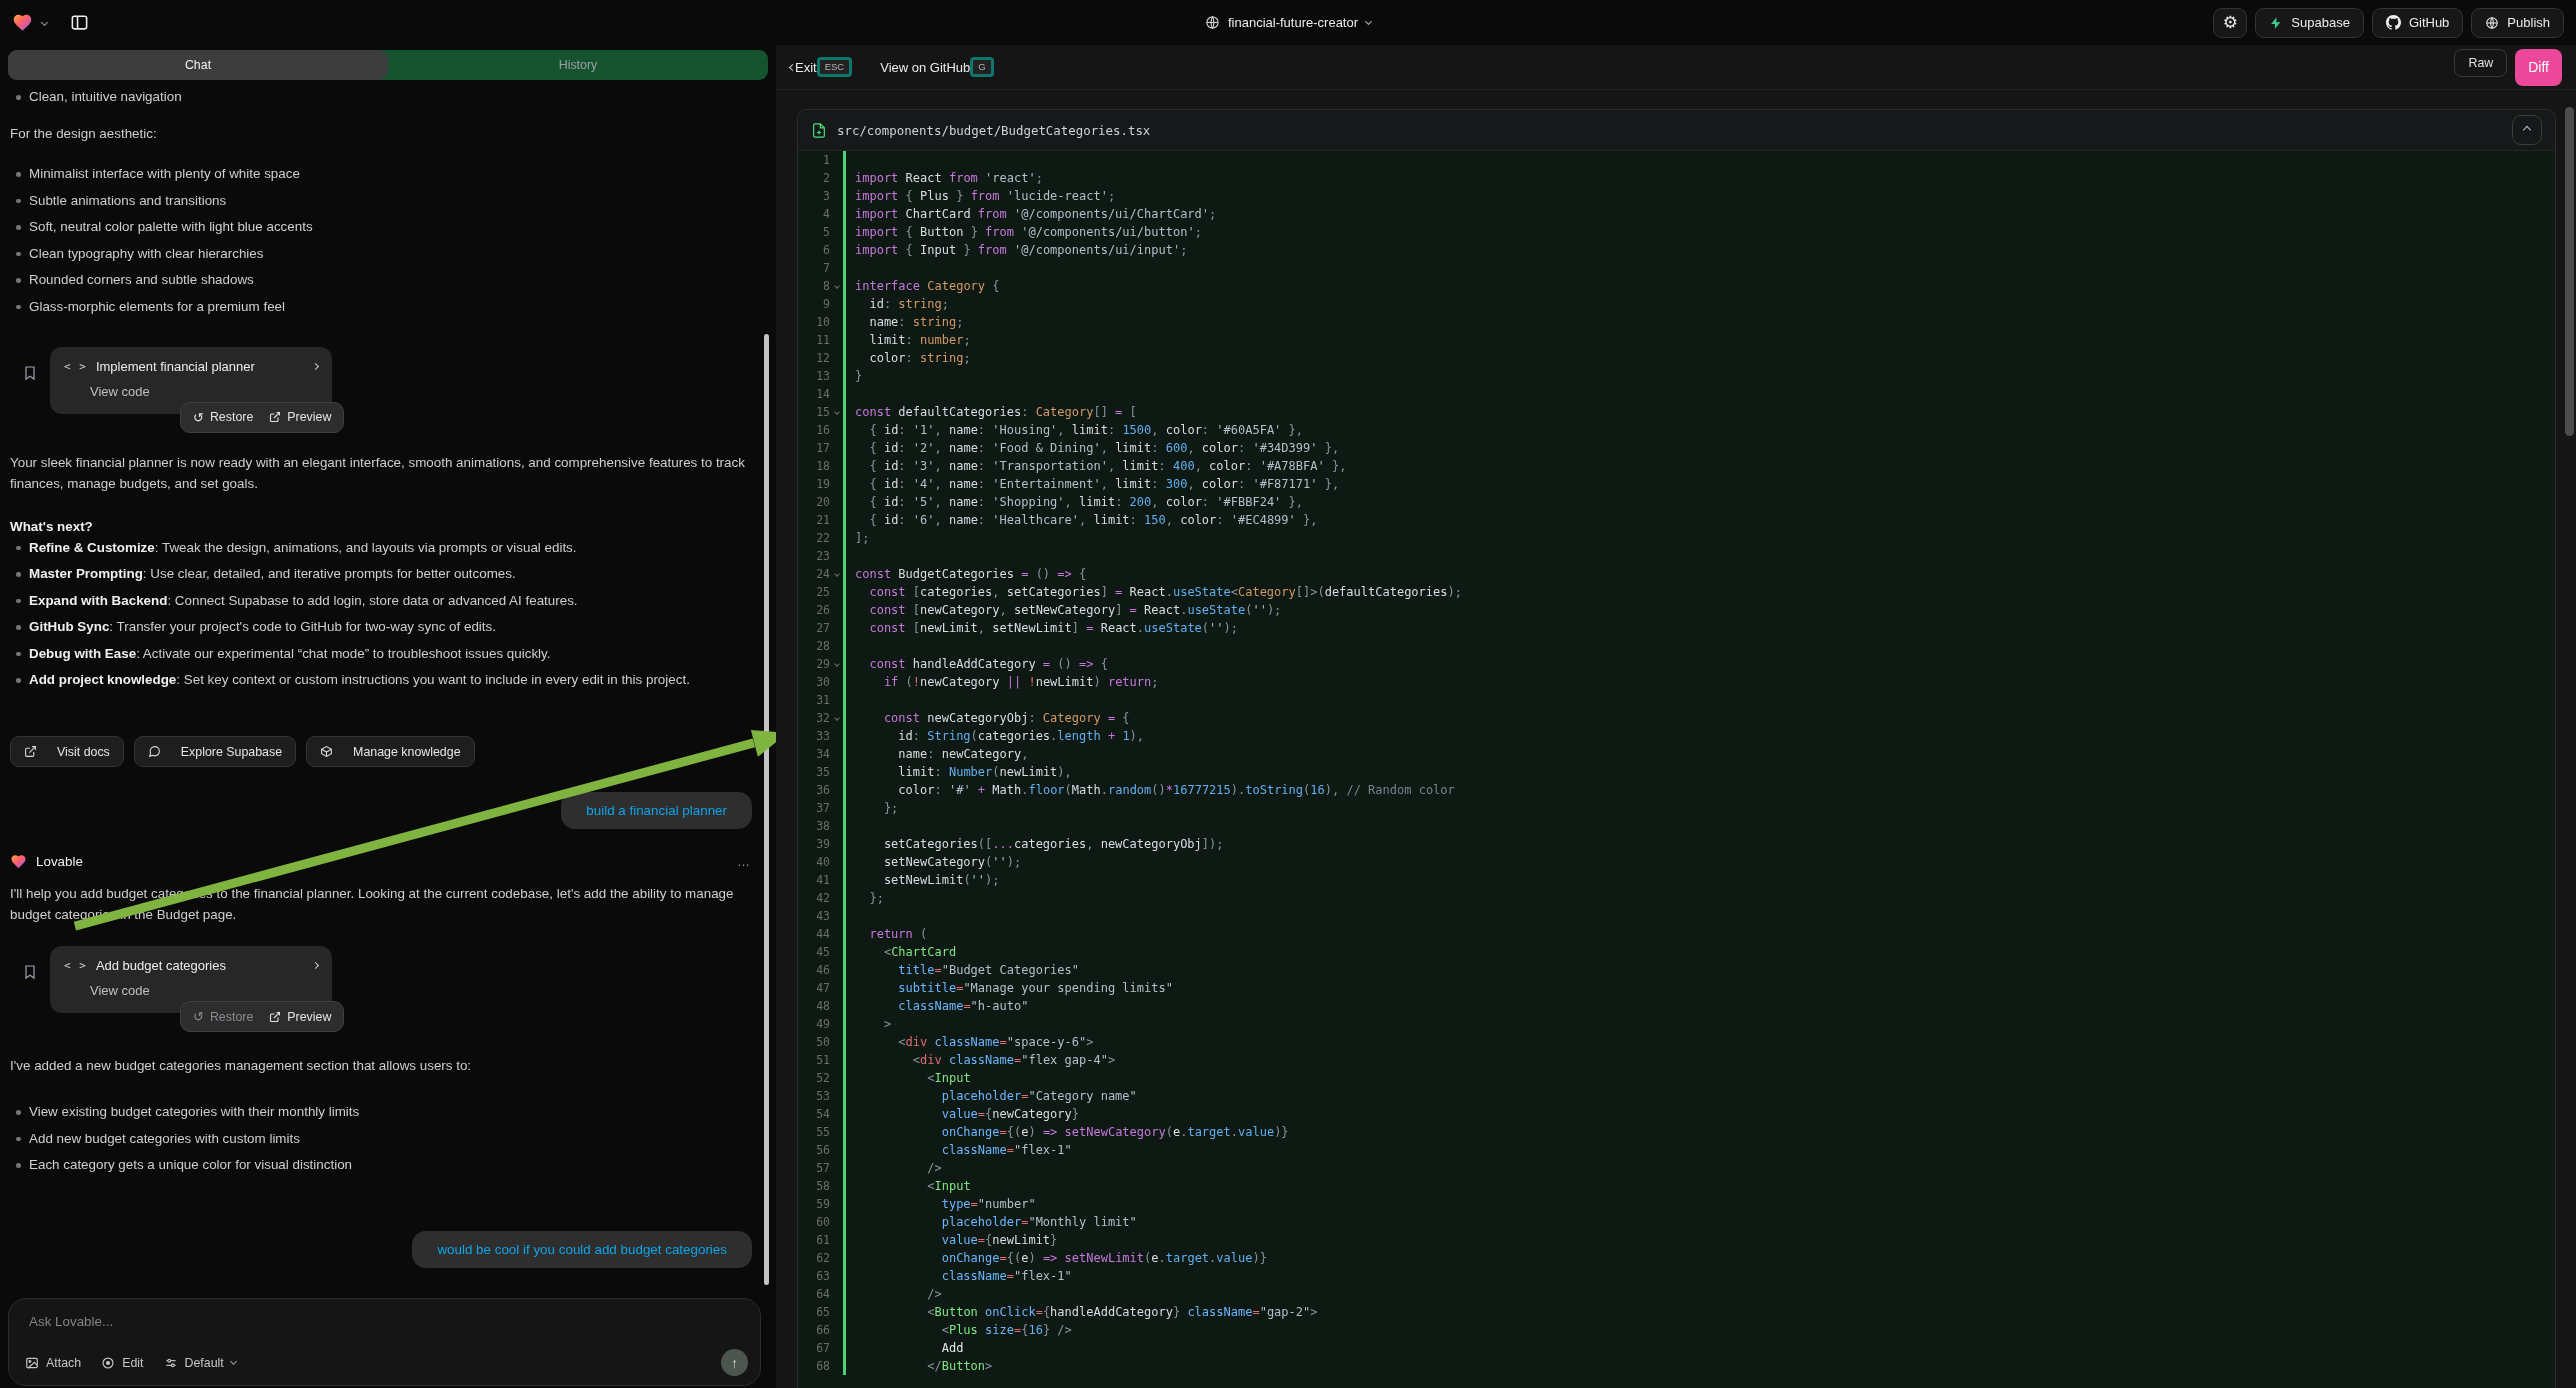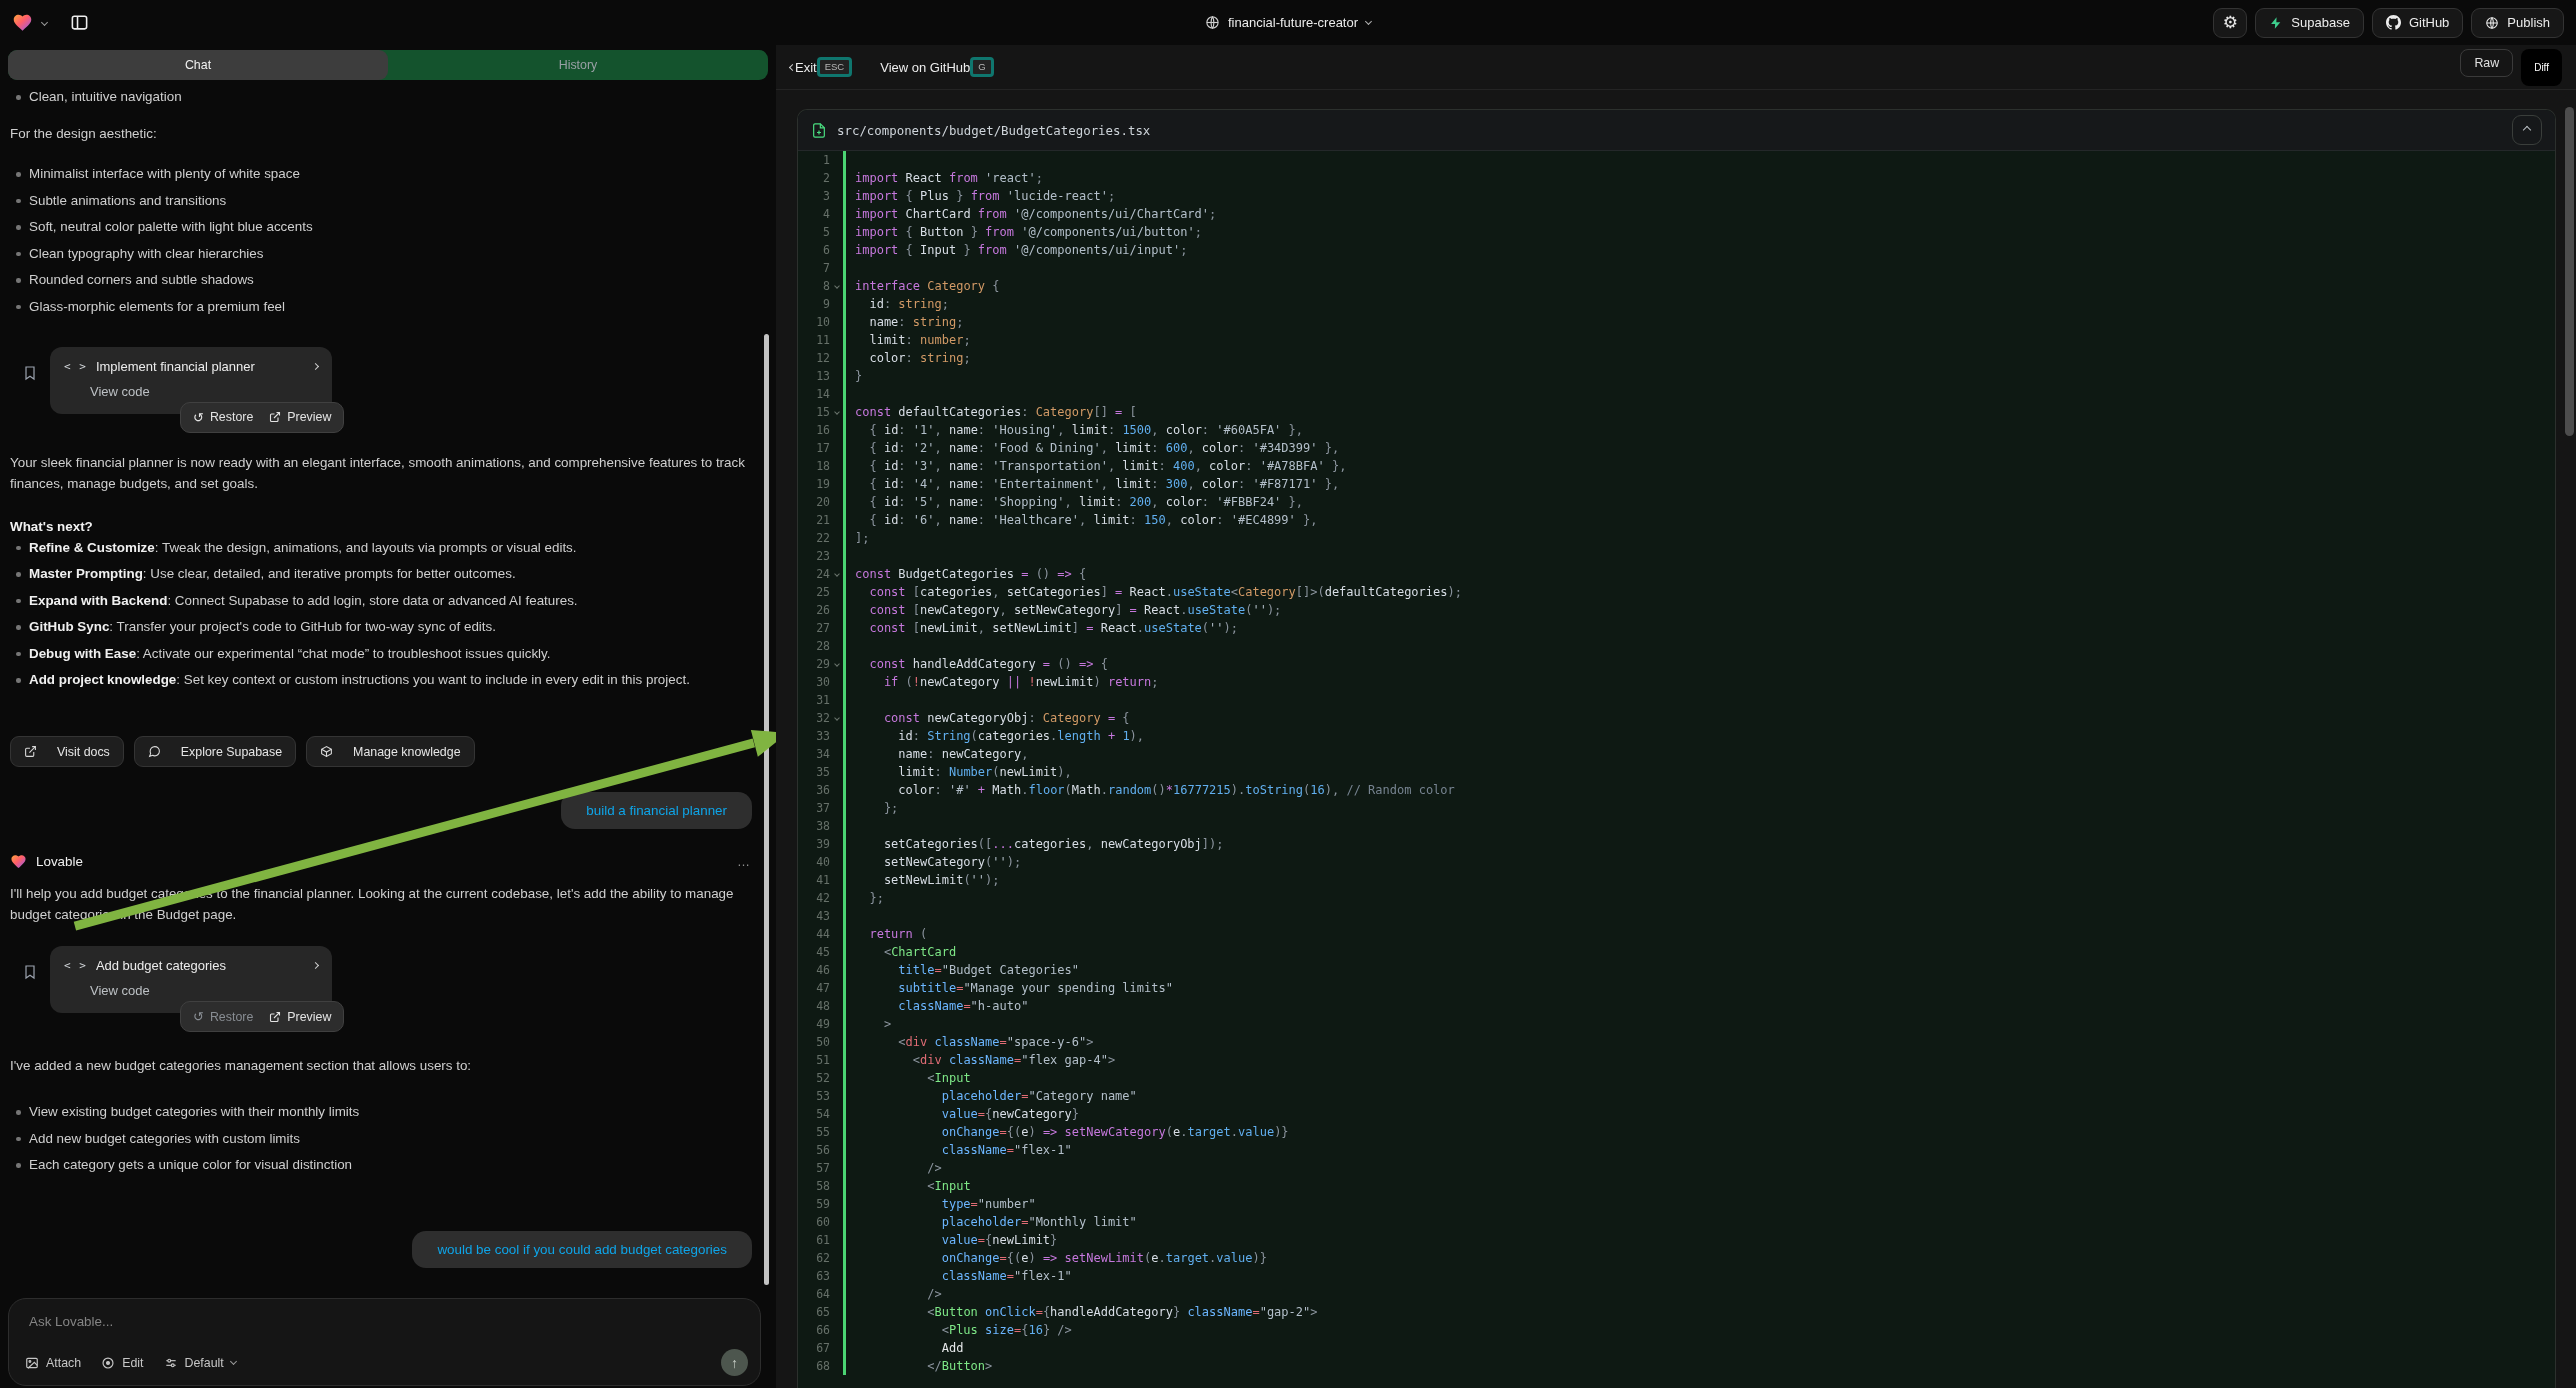--- a/index.html
+++ b/index.html
@@ -66,21 +66,21 @@
   .composer-item{display:flex;align-items:center;gap:7px;cursor:pointer}
   .send{margin-left:auto;width:27px;height:27px;border-radius:50%;background:#4d564e;color:#c9d1c9;display:flex;align-items:center;justify-content:center;font-size:14px;cursor:pointer}
 
   
   .codep{flex:1;background:#151515;position:relative;overflow:hidden}
   .codep-header{height:45px;border-bottom:1px solid #242424;display:flex;align-items:center;padding:0 14px;gap:28px}
   .hdr-group{display:flex;align-items:center;gap:0;color:#ededed;font-size:13px;cursor:pointer}
   .kbd{font-size:9.5px;color:#b6b6b6;border:3px solid #0f766e;background:#222;border-radius:4px;padding:2px 5px;line-height:1}
   .hdr-spacer{flex:1}
   .raw-btn{height:28px;padding:0 13px;border:1px solid #3a3a3a;border-radius:8px;font-size:12.4px;color:#e0e0e0;background:transparent;display:flex;align-items:center;cursor:pointer}
-  .diff-btn{height:37px;padding:0 13px;border:none;border-radius:8px;font-size:10px;color:#fff;background:#000000;display:flex;align-items:center;cursor:pointer}
+  .diff-btn{height:37px;padding:0 13px;border:none;border-radius:8px;font-size:14px;color:#fff;background:#ec4899;display:flex;align-items:center;cursor:pointer}
   .codep-body{padding:19px 20px 0 21px;height:1298px}
   .file-card{height:100%;border:1px solid #2c302d;border-bottom:none;border-radius:10px 10px 0 0;overflow:hidden;background:#0e1913;display:flex;flex-direction:column}
   .file-head{height:41px;background:#16181a;border-bottom:1px solid #24282a;display:flex;align-items:center;padding:0 13px;gap:10px;flex:none}
   .file-path{font-family:"DejaVu Sans Mono",monospace;font-size:12.4px;color:#ced4da}
   .collapse-btn{margin-left:auto;width:30px;height:30px;border:1px solid #3a3e3b;border-radius:9px;display:flex;align-items:center;justify-content:center;color:#b9bfc3;cursor:pointer}
   .code-lines{flex:1;overflow:hidden}
   .cl{display:flex;height:18px;line-height:18px}
   .gnum{width:32px;text-align:right;color:#667069;font-family:"DejaVu Sans Mono",monospace;font-size:11.5px;flex:none}
   .gfold{width:13px;flex:none;color:#6a746d;display:flex;align-items:center;justify-content:center}
   .gbar{width:3px;background:#4bd473;flex:none}

